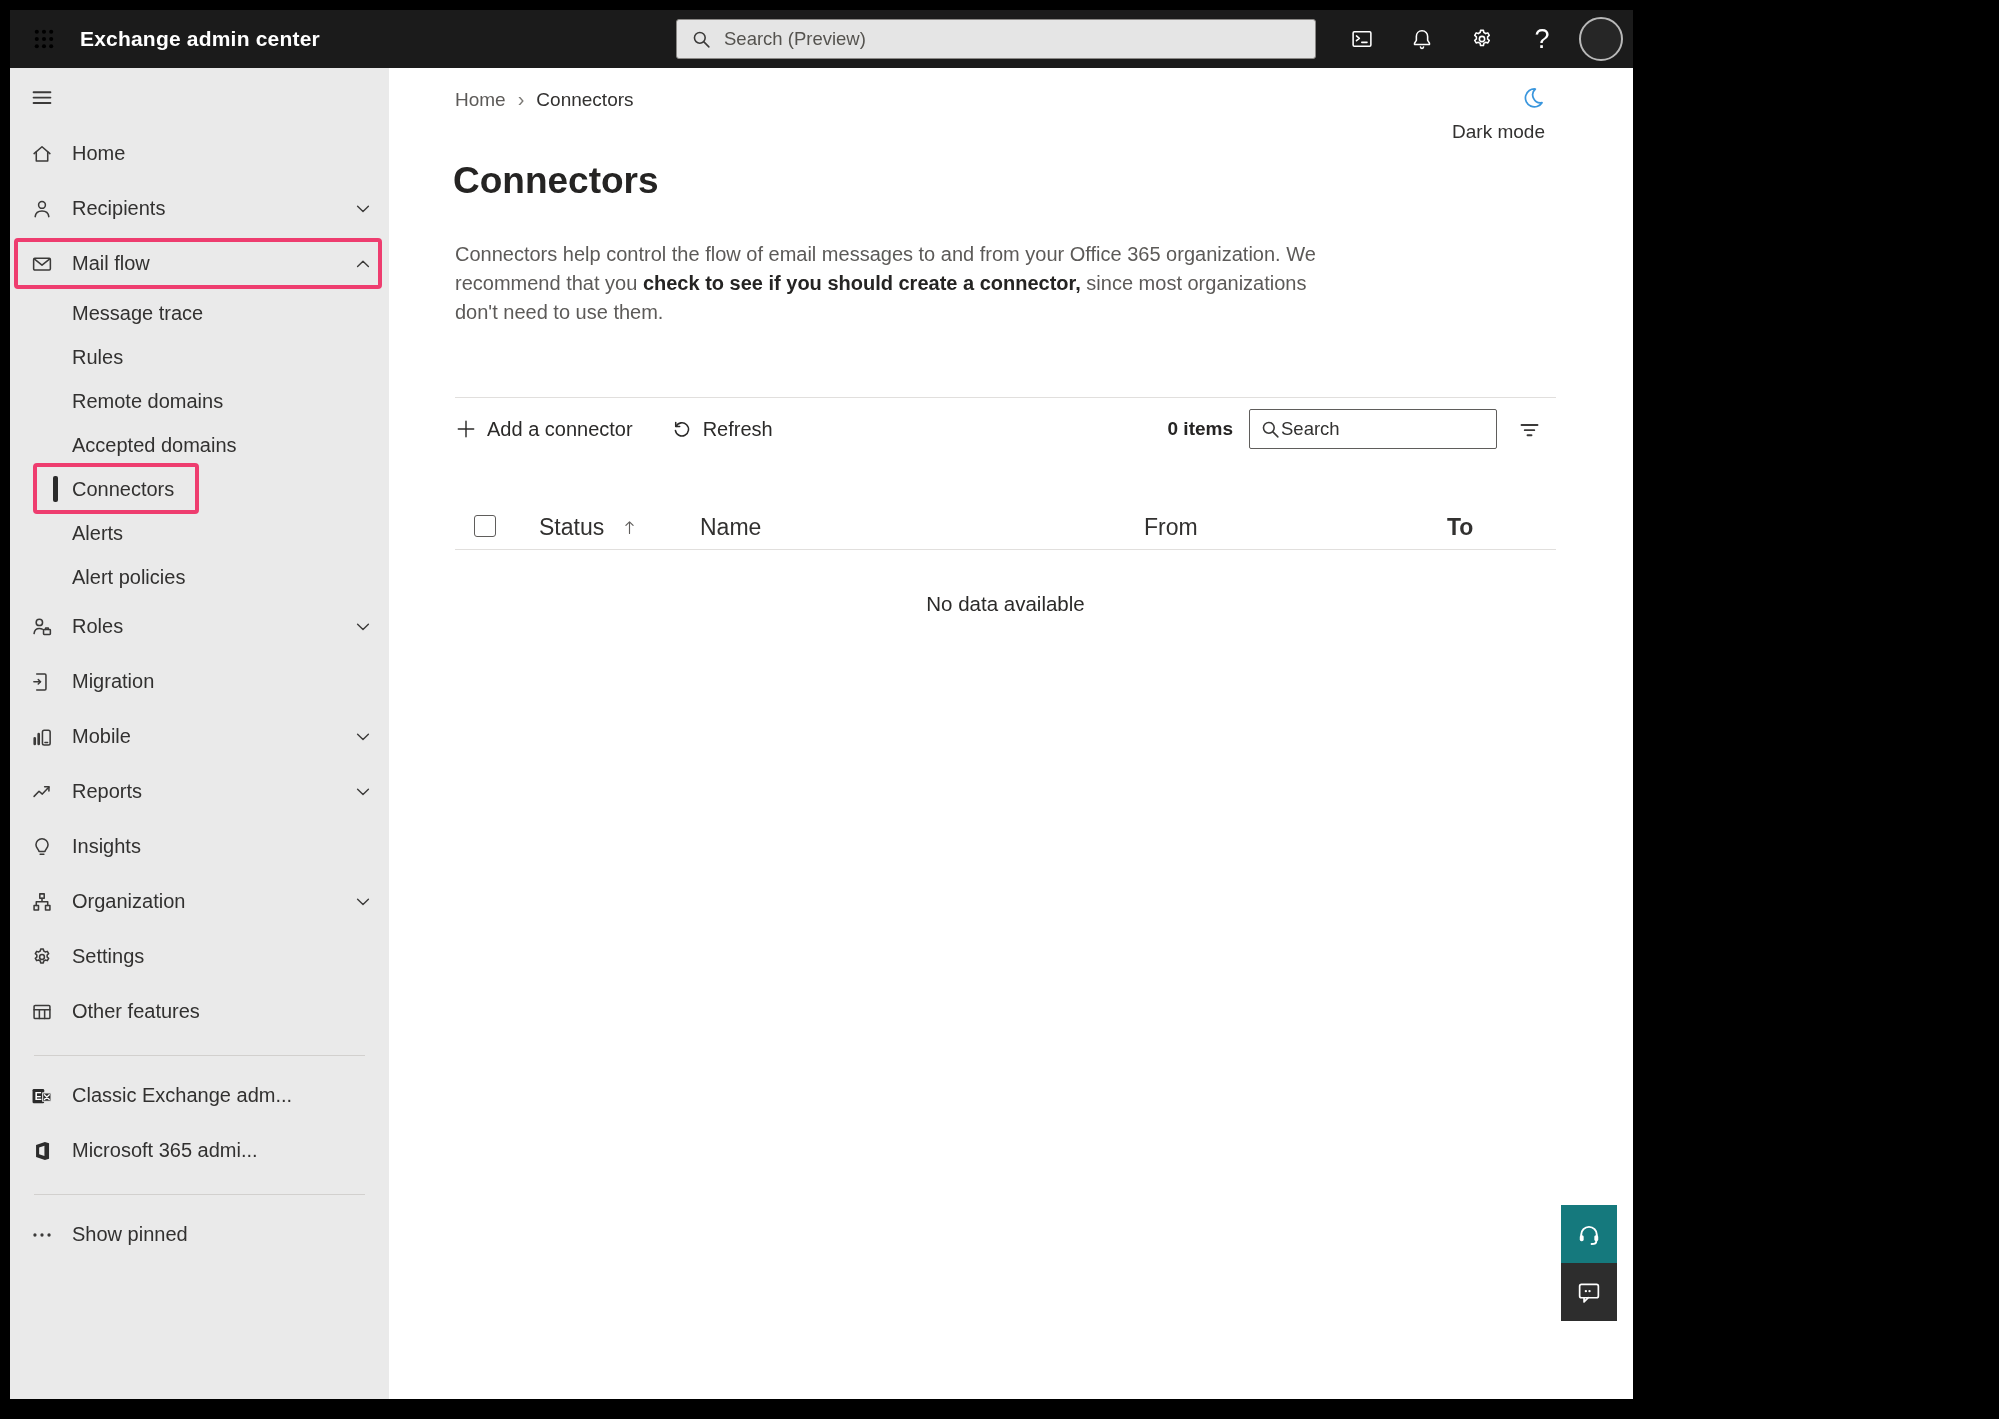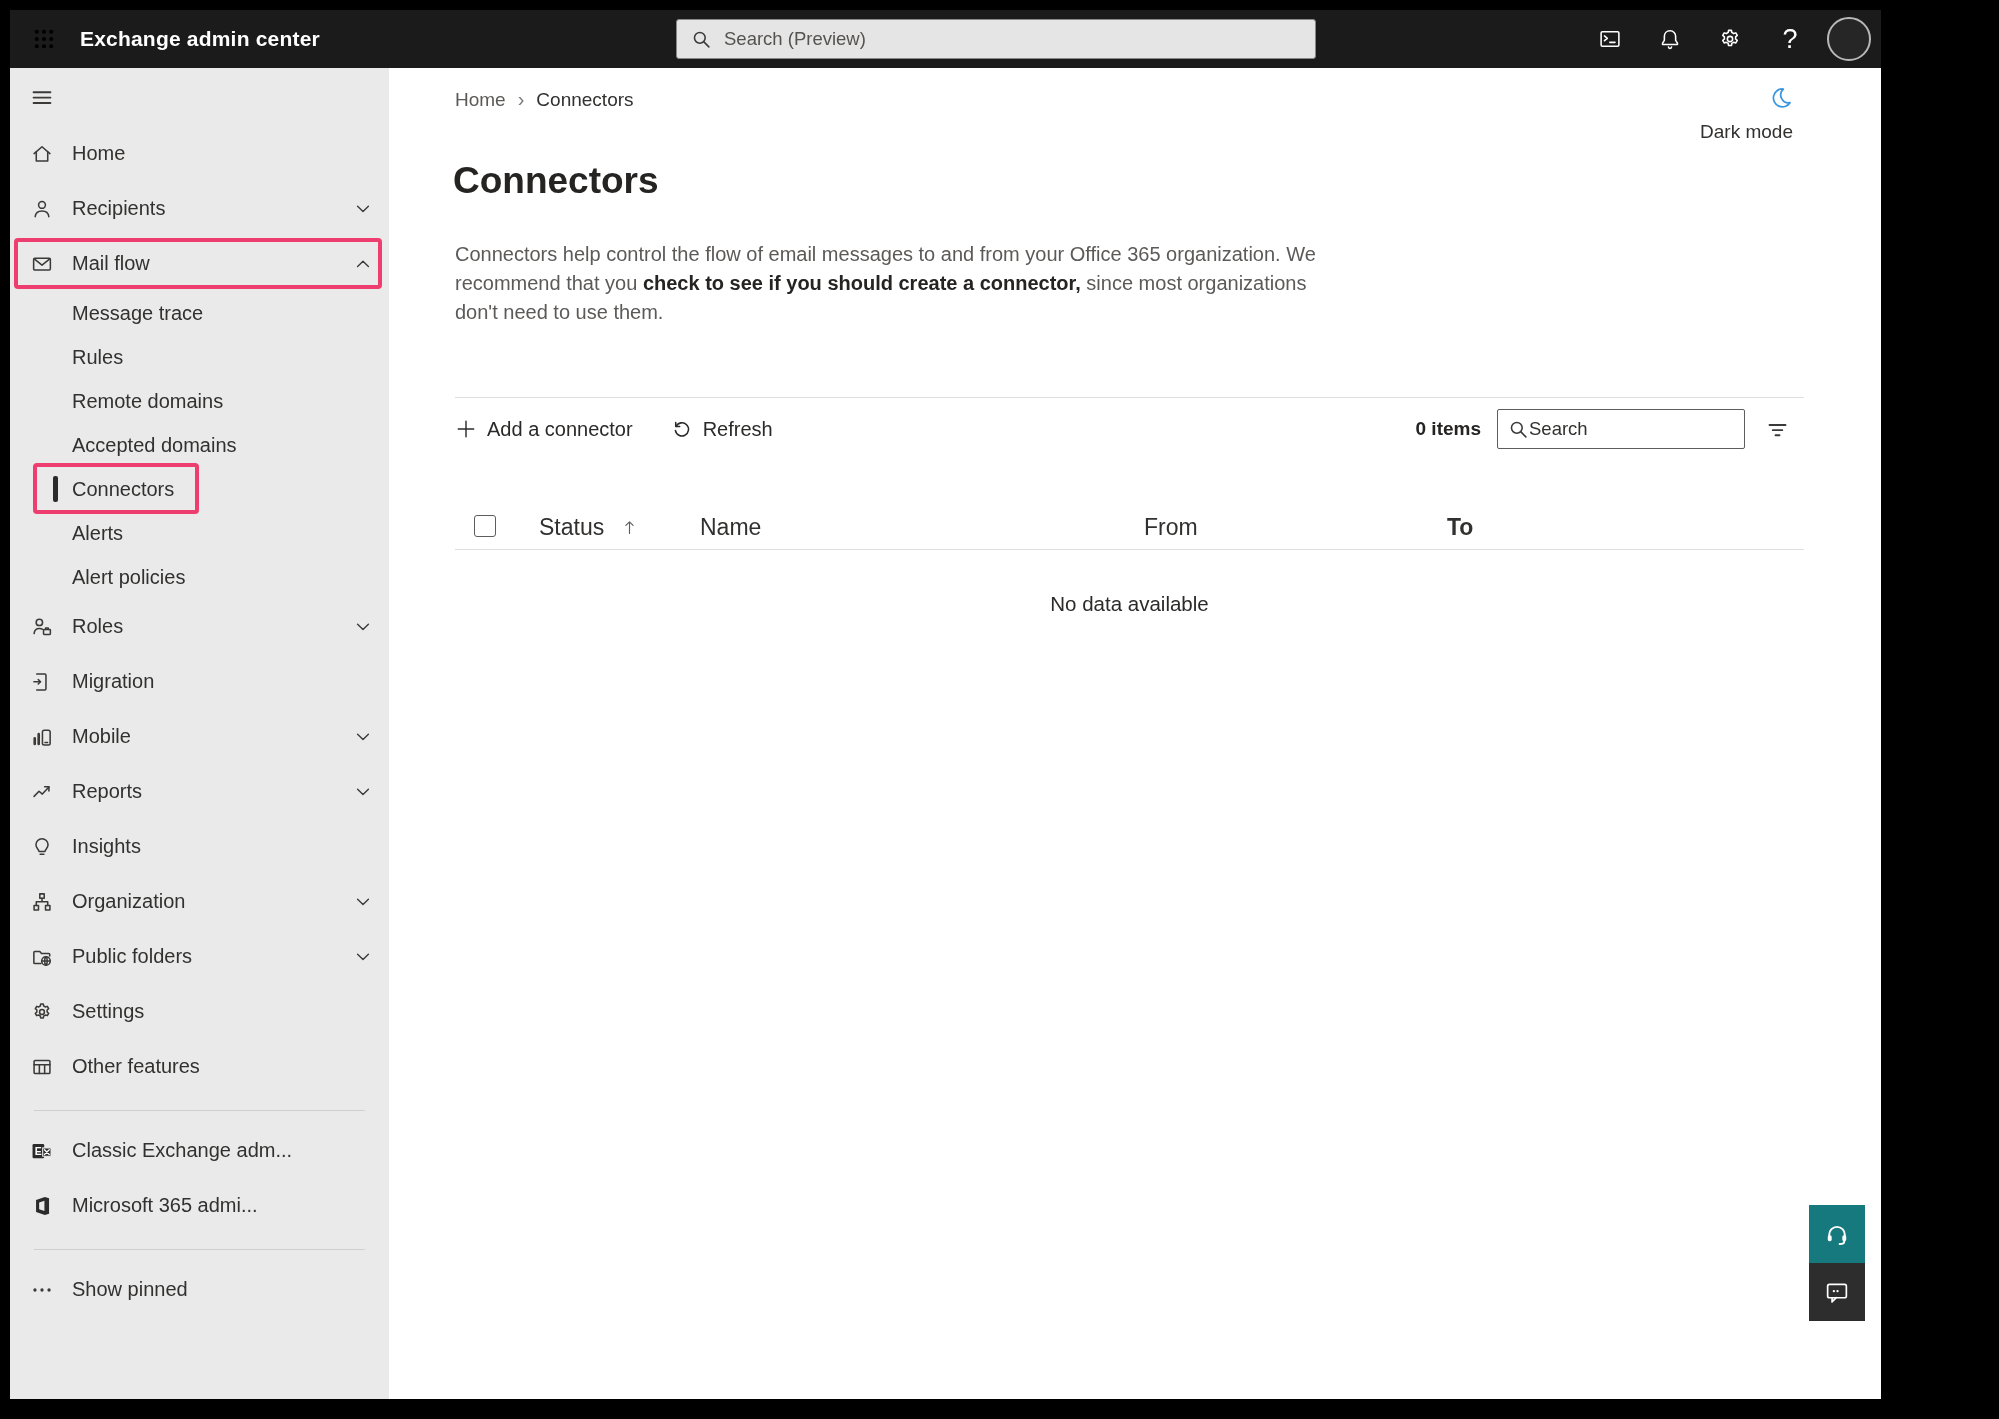--- a/index.html
+++ b/index.html
@@ -1,20 +1,20 @@
 <!DOCTYPE html>
 <html><head>
 <meta charset="utf-8">
 <style>
   * { margin:0; padding:0; box-sizing:border-box; }
   html,body { width:1999px; height:1419px; }
   body { background:#000; position:relative; overflow:hidden;
          font-family:"Liberation Sans","DejaVu Sans",sans-serif; }
 
-  .screen { position:absolute; left:10px; top:10px; width:1871px; height:1389px;
+  .screen { position:absolute; left:10px; top:10px; width:1623px; height:1389px;
             background:#0f766e; overflow:hidden;padding-left:14px; }
 
   
   .topbar { position:absolute; left:0; top:0; right:0; height:58px; background:#1b1b1b; }
   .waffle-btn { position:absolute; left:12px; top:7px; width:44px; height:44px;
                 display:flex; align-items:center; justify-content:center; cursor:pointer; }
   .app-title { position:absolute; left:70px; top:0; height:58px; display:flex; align-items:center;
                color:#fff; font-size:21px; font-weight:700; letter-spacing:.2px; }
   .top-search { position:absolute; left:666px; top:9px; width:640px; height:40px;
                 background:#e5e5e5; border-radius:3px; display:flex; align-items:center;
@@ -306,35 +306,20 @@
         <span class="s-label">Organization</span>
         <span class="s-chev">
           <svg width="20" height="20" viewBox="0 0 20 20" fill="none" stroke="currentColor" stroke-width="1.4" stroke-linecap="round" stroke-linejoin="round">
             <path d="M4.6 7.2 10 12.4l5.4-5.2"></path>
           </svg>
         </span>
       </div>
       <div class="srow top">
         <span class="s-icon">
           <svg width="22" height="22" viewBox="0 0 20 20" fill="none" stroke="currentColor" stroke-width="1.4" stroke-linecap="round" stroke-linejoin="round">
-            <path d="M17 9V7.6c0-.5-.4-.8-.9-.8H9.5L8 5H3.4c-.5 0-.8.4-.8.9v9.3c0 .5.4.8.8.8H9"></path>
-            <circle cx="13.6" cy="13.6" r="3.9"></circle>
-            <path d="M9.7 13.6h7.8M13.6 9.7c1.6 1.3 1.6 6.5 0 7.8-1.6-1.3-1.6-6.5 0-7.8z"></path>
-          </svg>
-        </span>
-        <span class="s-label">Public folders</span>
-        <span class="s-chev">
-          <svg width="20" height="20" viewBox="0 0 20 20" fill="none" stroke="currentColor" stroke-width="1.4" stroke-linecap="round" stroke-linejoin="round">
-            <path d="M4.6 7.2 10 12.4l5.4-5.2"></path>
-          </svg>
-        </span>
-      </div>
-      <div class="srow top">
-        <span class="s-icon">
-          <svg width="22" height="22" viewBox="0 0 20 20" fill="none" stroke="currentColor" stroke-width="1.4" stroke-linecap="round" stroke-linejoin="round">
             <path d="M8.8 2.8h2.4l.35 1.8c.57.2 1.1.5 1.55.9l1.75-.6 1.2 2.1-1.4 1.2a5.7 5.7 0 0 1 0 1.8l1.4 1.2-1.2 2.1-1.75-.6c-.46.4-.98.7-1.55.9l-.35 1.8H8.8l-.35-1.8a5.7 5.7 0 0 1-1.55-.9l-1.75.6-1.2-2.1 1.4-1.2a5.7 5.7 0 0 1 0-1.8L3.95 7l1.2-2.1 1.75.6c.46-.4.98-.7 1.55-.9z"></path>
             <circle cx="10" cy="10" r="2.2"></circle>
           </svg>
         </span>
         <span class="s-label">Settings</span>
       </div>
       <div class="srow top">
         <span class="s-icon">
           <svg width="22" height="22" viewBox="0 0 20 20" fill="none" stroke="currentColor" stroke-width="1.4" stroke-linecap="round" stroke-linejoin="round">
             <rect x="2.8" y="4" width="14.4" height="12" rx="1"></rect>

